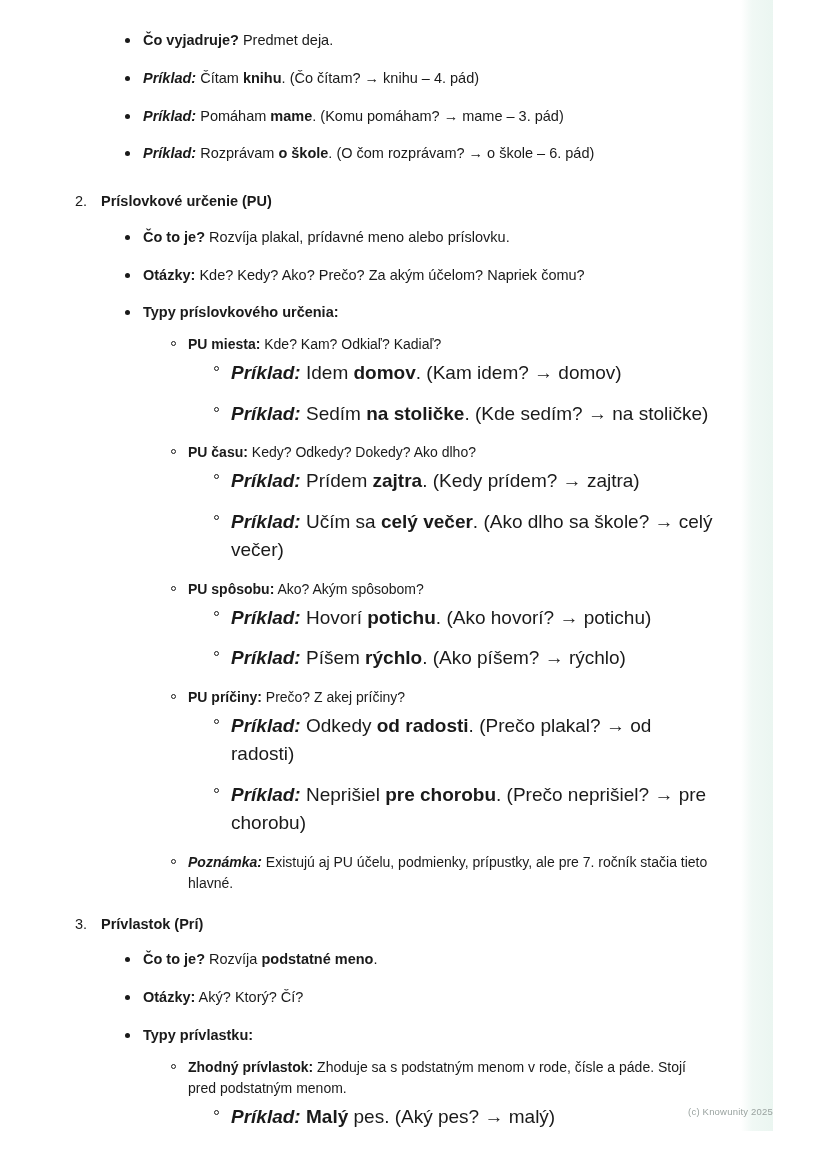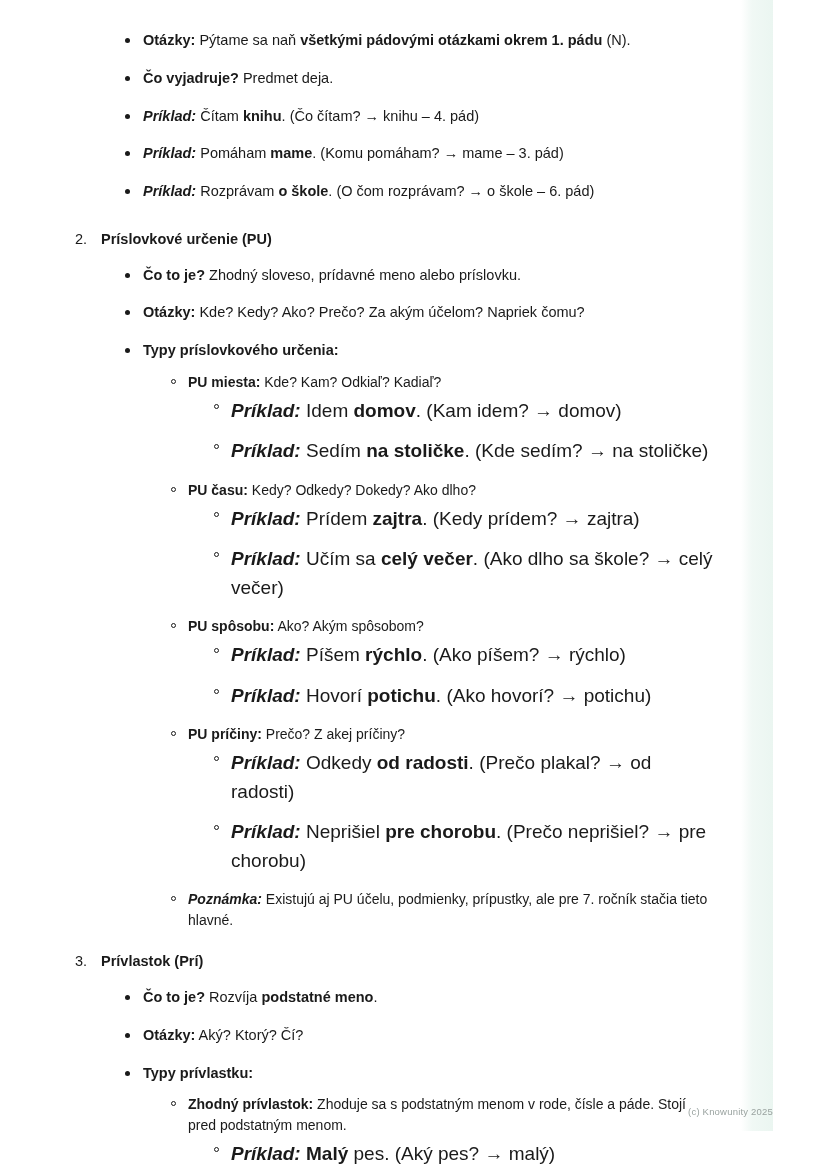--- a/index.html
+++ b/index.html
@@ -143,43 +143,40 @@
 </head>
 <body>
 
 <div class="page">
   <div class="edge-band"></div>
 
   <div class="content">
 
     <ul class="lvl1">
       <li>
-        <b>Otázky:</b><span> Pýtame sa naň </span><b>všetkými pádovými otázkami okrem 1. pádu</b><span> (N).</span>
-      </li>
-      <li>
         <b>Čo vyjadruje?</b><span> Predmet deja.</span>
       </li>
       <li>
         <i>Príklad:</i><span> Čítam </span><b>knihu</b><span>. (Čo čítam? → knihu – 4. pád)</span>
       </li>
       <li>
         <i>Príklad:</i><span> Pomáham </span><b>mame</b><span>. (Komu pomáham? → mame – 3. pád)</span>
       </li>
       <li>
         <i>Príklad:</i><span> Rozprávam </span><b>o škole</b><span>. (O čom rozprávam? → o škole – 6. pád)</span>
       </li>
     </ul>
 
     <div class="num-heading">
       <span class="num">2.</span><span>Príslovkové určenie (PU)</span>
     </div>
 
     <ul class="lvl1" style="margin-top:14px;">
       <li>
-        <b>Čo to je?</b><span> Zhodný sloveso, prídavné meno alebo príslovku.</span>
+        <b>Čo to je?</b><span> Rozvíja plakal, prídavné meno alebo príslovku.</span>
       </li>
       <li>
         <b>Otázky:</b><span> Kde? Kedy? Ako? Prečo? Za akým účelom? Napriek čomu?</span>
       </li>
       <li>
         <b>Typy príslovkového určenia:</b>
 
         <ul class="lvl2">
           <li>
             <b>PU miesta:</b><span> Kde? Kam? Odkiaľ? Kadiaľ?</span>
@@ -202,24 +199,24 @@
               <li>
                 <i>Príklad:</i><span> Učím sa </span><b>celý večer</b><span>. (Ako dlho sa škole? → celý večer)</span>
               </li>
             </ul>
           </li>
 
           <li>
             <b>PU spôsobu:</b><span> Ako? Akým spôsobom?</span>
             <ul class="lvl3">
               <li>
+                <i>Príklad:</i><span> Hovorí </span><b>potichu</b><span>. (Ako hovorí? → potichu)</span>
+              </li>
+              <li>
                 <i>Príklad:</i><span> Píšem </span><b>rýchlo</b><span>. (Ako píšem? → rýchlo)</span>
-              </li>
-              <li>
-                <i>Príklad:</i><span> Hovorí </span><b>potichu</b><span>. (Ako hovorí? → potichu)</span>
               </li>
             </ul>
           </li>
 
           <li>
             <b>PU príčiny:</b><span> Prečo? Z akej príčiny?</span>
             <ul class="lvl3">
               <li>
                 <i>Príklad:</i><span> Odkedy </span><b>od radosti</b><span>. (Prečo plakal? → od radosti)</span>
               </li>

